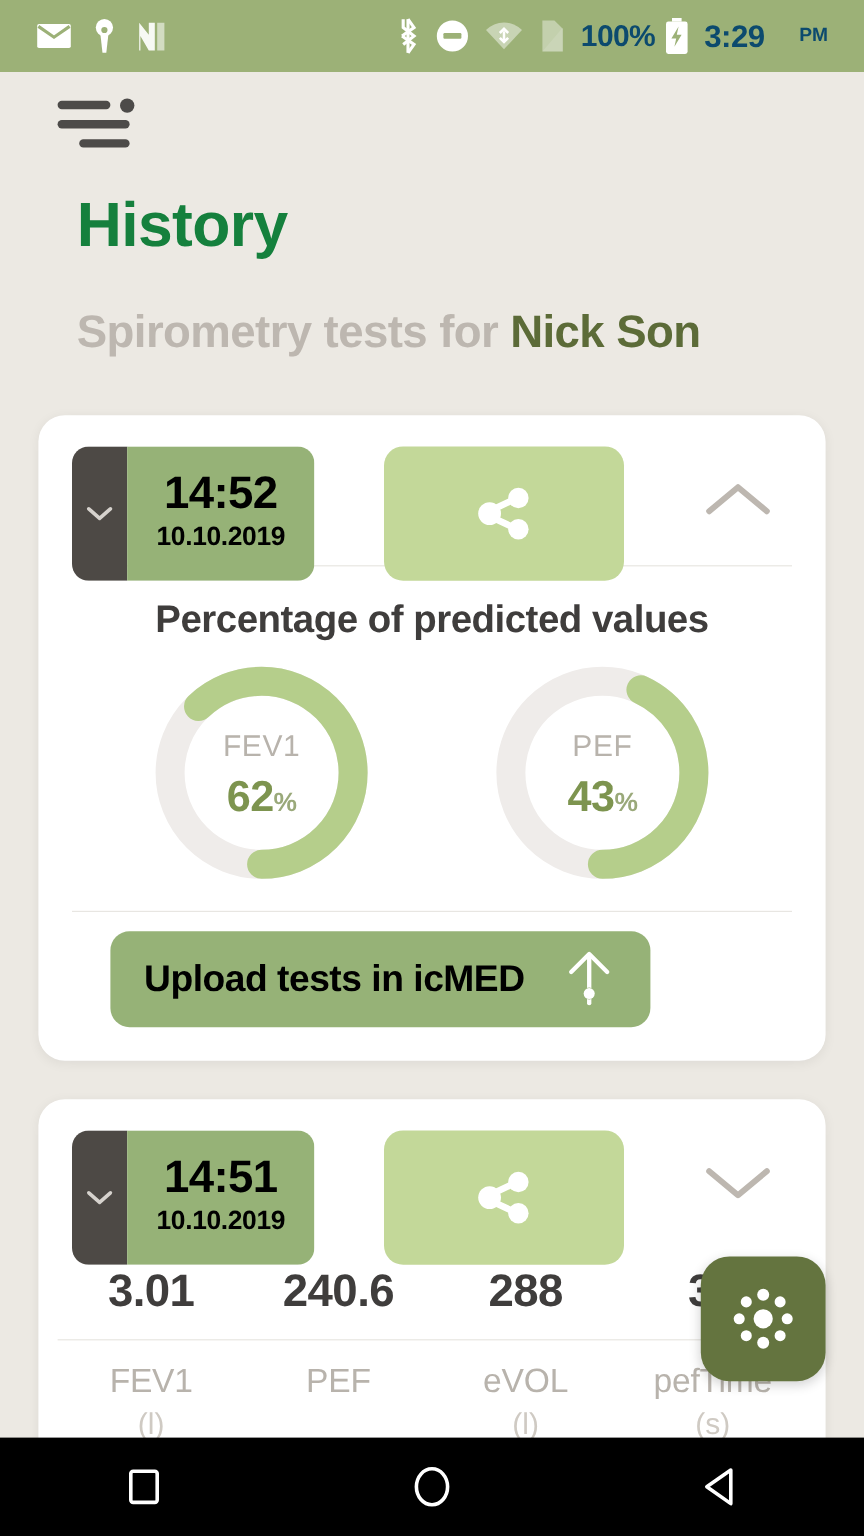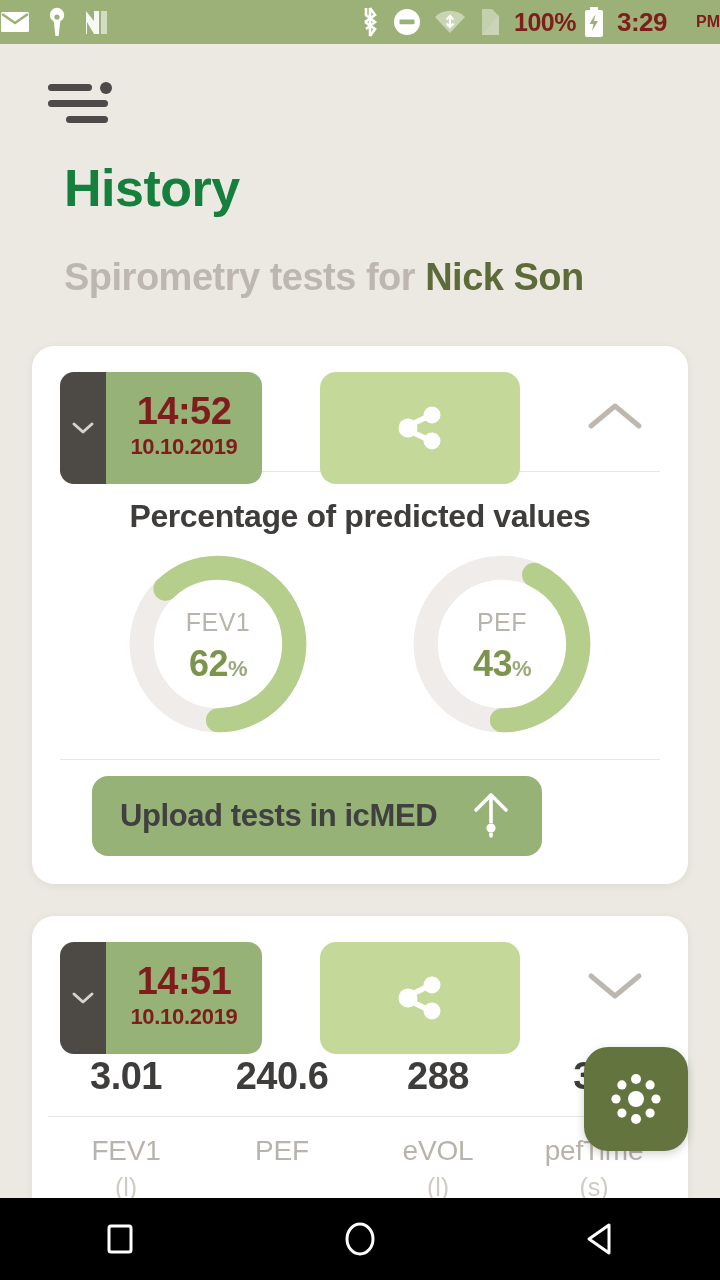--- a/index.html
+++ b/index.html
@@ -6,23 +6,23 @@
   html, body {
     width:720px; height:1280px;
     font-family:"Liberation Sans", sans-serif;
     background:#ece9e3;
     overflow:hidden;
   }
   #app { position:relative; width:720px; height:1280px; overflow:hidden; }
 
   
   .statusbar {
-    position:absolute; top:0; left:0; width:720px; height:44px;
-    background:#9cb177; color:#7f1d1d;
-    display:flex; align-items:center; padding:0 0;
+    position:absolute; top:0; left:0; width:720px; height:60px;
+    background:#9cb177; color:#0c4a6e;
+    display:flex; align-items:center; padding:0 30px;
   }
   .sb-left { display:flex; align-items:center; gap:18px; }
   .sb-right { margin-left:auto; display:flex; align-items:center; gap:13px; }
   .sb-icon { display:flex; align-items:center; justify-content:center; }
   .sb-batt-text {
     font-size:25px; font-weight:bold; letter-spacing:-.5px;
     font-family:"Liberation Sans", sans-serif;
   }
   .sb-clock { font-size:26px; font-weight:bold; letter-spacing:-.5px; }
   .sb-ampm { font-size:16px; font-weight:bold; margin-left:16px; }
@@ -64,21 +64,21 @@
   .card-head { position:relative; height:125px; }
   .pill {
     position:absolute; left:28px; top:26px; height:112px;
     display:flex; border-radius:14px; overflow:hidden;
   }
   .pill-tab {
     width:46px; background:#4d4945;
     display:flex; align-items:center; justify-content:center; cursor:pointer;
   }
   .pill-body {
-    background:#96b277; color:#7f1d1d; width:156px;
+    background:#96b277; color:#000000; width:156px;
     display:flex; flex-direction:column; align-items:center; justify-content:center;
     padding-bottom:4px;
   }
   .pill-time { font-size:38px; font-weight:bold; line-height:1.05; letter-spacing:-.5px; }
   .pill-date { font-size:22px; font-weight:bold; letter-spacing:-.3px; margin-top:2px; }
 
   .share-btn {
     position:absolute; left:288px; top:26px; width:200px; height:112px;
     background:#c3d899; border-radius:16px;
     display:flex; align-items:center; justify-content:center; cursor:pointer;
@@ -105,21 +105,21 @@
   }
   .gauge-label { font-size:25px; color:#b8b3ac; font-weight:normal; letter-spacing:.5px; }
   .gauge-val { font-size:36px; font-weight:bold; color:#7d944f; margin-top:6px; letter-spacing:-.5px; }
   .gauge-val .pc { font-size:22px; font-weight:bold; color:#9aa97a; }
 
   .upload-btn {
     position:absolute; left:60px; bottom:28px; width:450px; height:80px;
     background:#96b277; border-radius:16px; cursor:pointer;
     display:flex; align-items:center; padding:0 28px;
   }
-  .upload-label { color:#404040; font-size:31px; font-weight:bold; letter-spacing:-.4px; }
+  .upload-label { color:#000000; font-size:31px; font-weight:bold; letter-spacing:-.4px; }
   .upload-icon { margin-left:auto; }
 
   
   .metrics { padding:0 16px; }
   .metrics-values, .metrics-labels { display:flex; }
   .metric-cell { flex:1; text-align:center; }
   .metric-value {
     font-size:38px; font-weight:bold; color:#3f3d3c;
     letter-spacing:-.5px; padding:14px 0 18px;
   }

